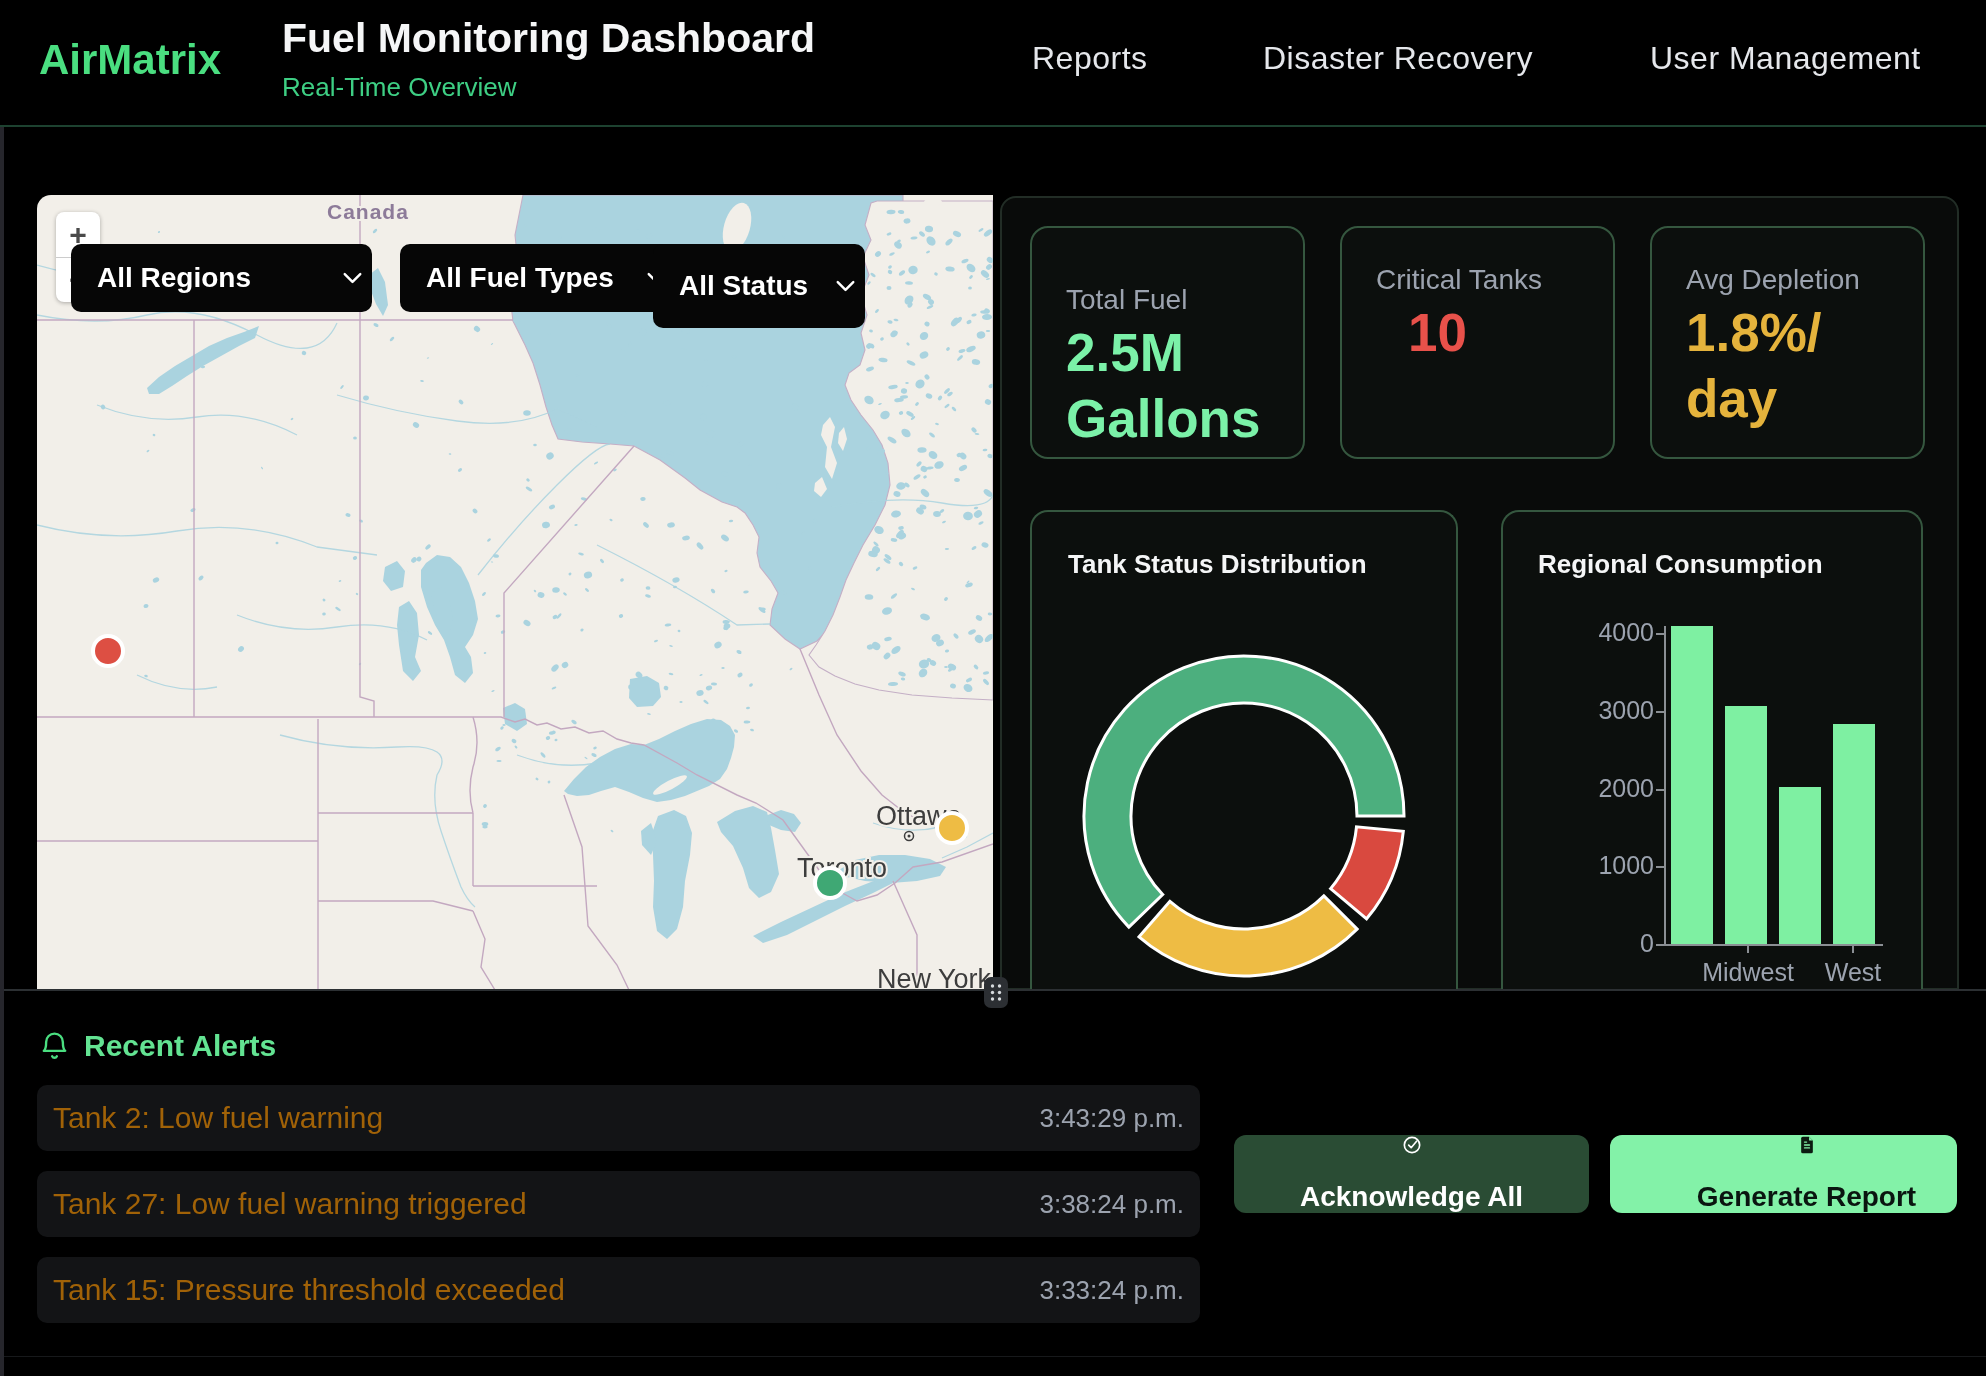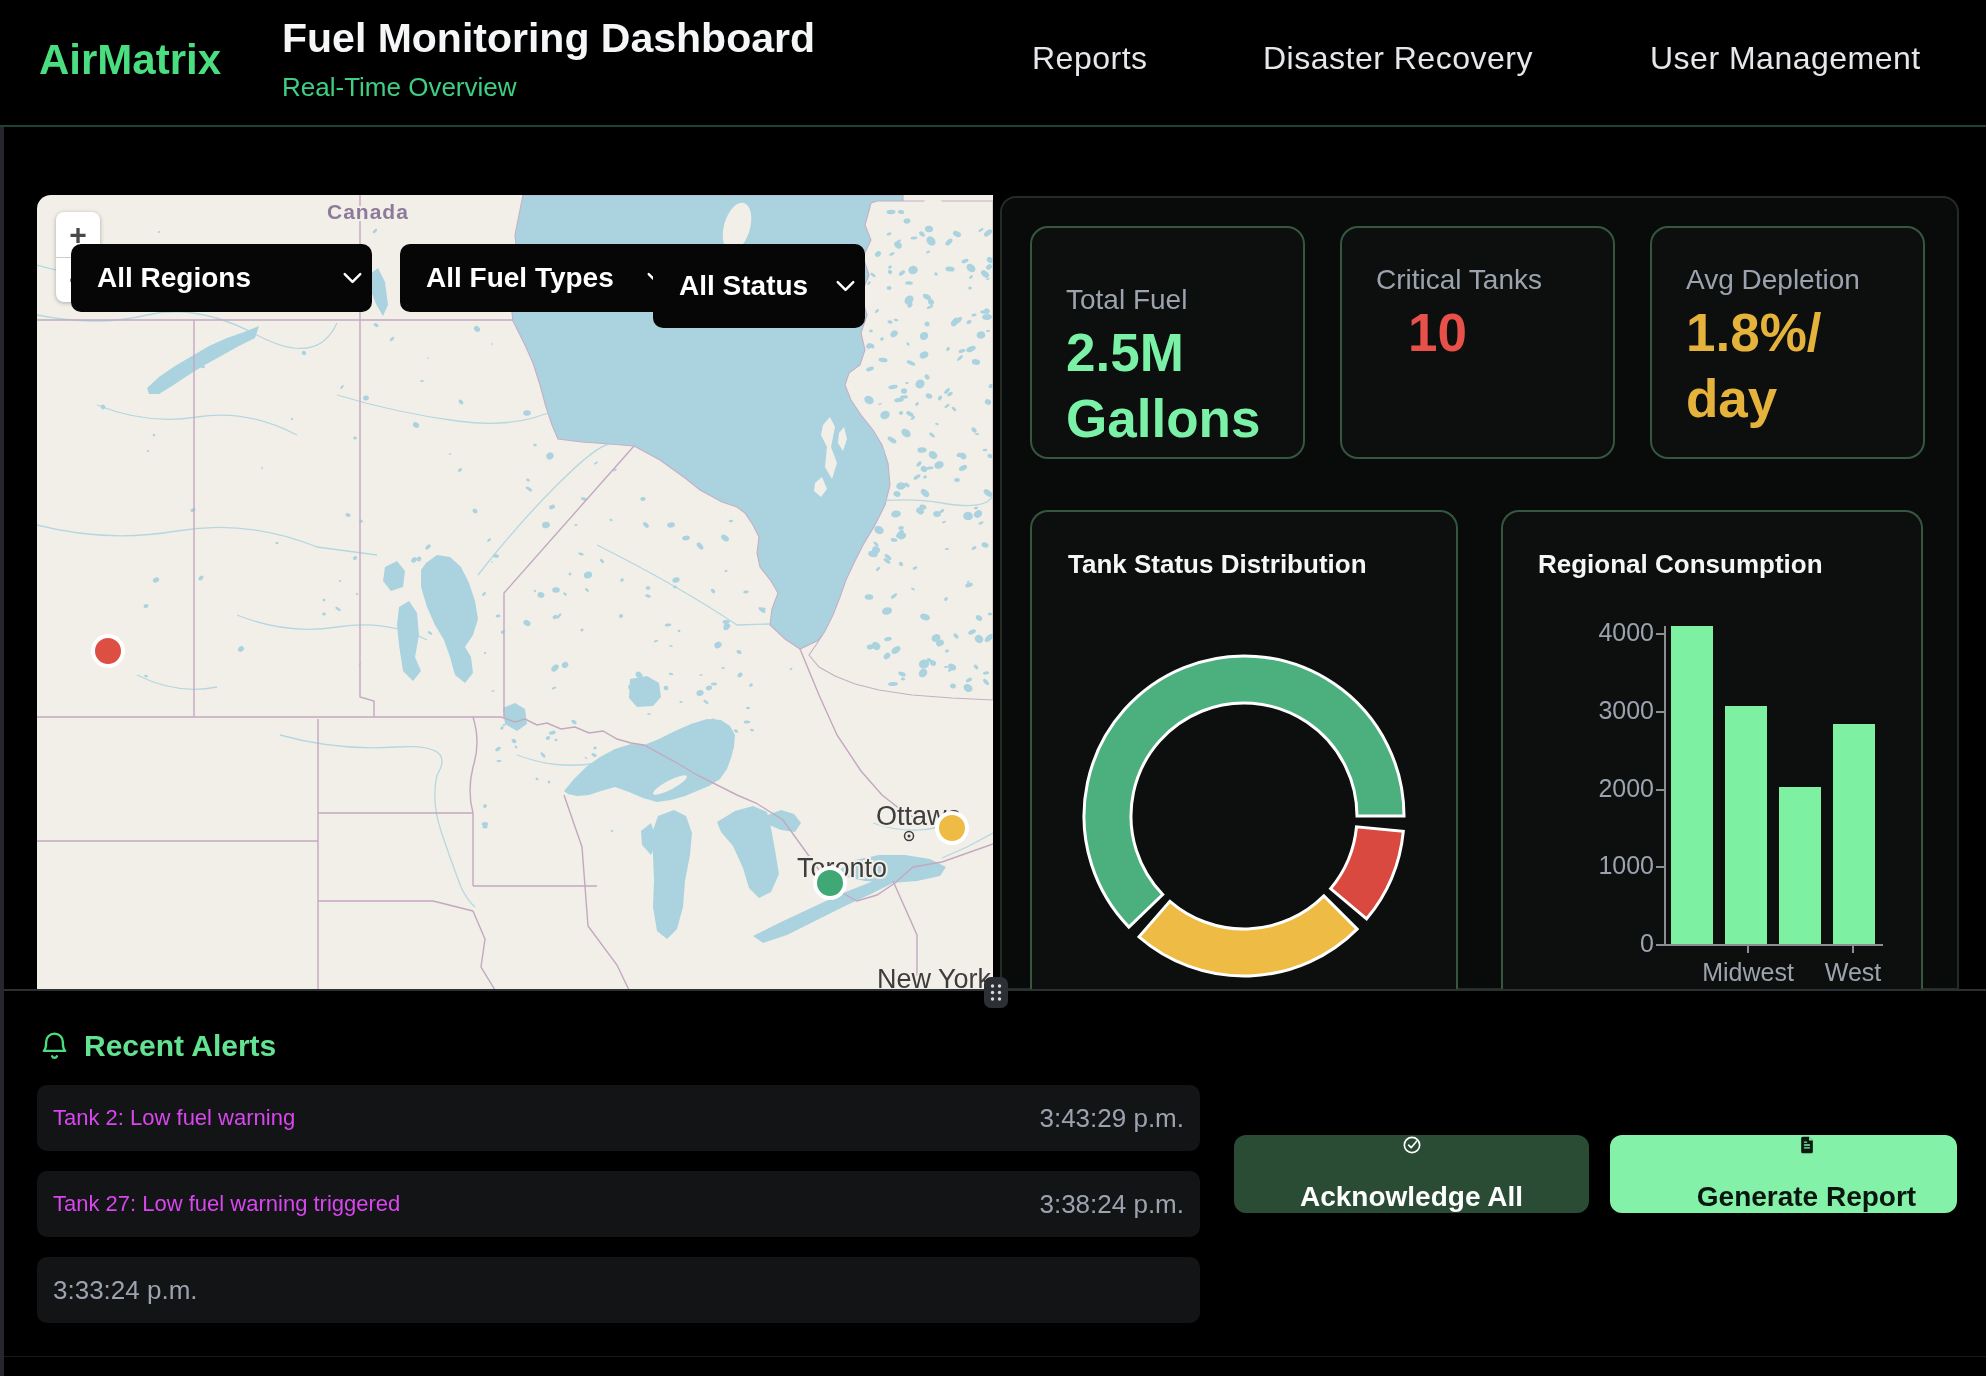--- a/index.html
+++ b/index.html
@@ -2,21 +2,21 @@
 <html><head><meta charset="utf-8"><title>Fuel Monitoring Dashboard</title>
 <style>
 * { margin:0; padding:0; box-sizing:border-box; }
 html,body { width:1986px; height:1376px; background:#000; font-family:"Liberation Sans", sans-serif; overflow:hidden; }
 .abs { position:absolute; }
 .card { position:absolute; background:#0c0f0d; border:2px solid #35573f; border-radius:18px; }
 .label { font-size:28px; color:#9ca3af; }
 .value { font-size:53px; font-weight:700; line-height:66px; margin-top:4px; }
 .ctitle { font-size:26px; font-weight:700; color:#f5f6f7; }
 .arow { position:absolute; left:37px; width:1163px; height:66px; background:#131416; border-radius:10px; display:flex; align-items:center; justify-content:space-between; padding:0 16px 0 16px; }
-.arow .t1 { font-size:22px; color:#d946ef; }
+.arow .t1 { font-size:30px; color:#a16207; }
 .arow .t2 { font-size:26px; color:#9ca3af; }
 .btn { position:absolute; top:1135px; height:78px; border-radius:12px; display:flex; align-items:center; justify-content:center; gap:26px; font-size:28px; font-weight:700;flex-direction:column; }
 </style></head>
 <body>
 
 <div class="abs" style="left:0;top:0;width:1986px;height:127px;background:#000;border-bottom:2px solid #1d4230;"></div>
 <div class="abs" style="left:39px;top:36px;font-size:42px;font-weight:700;color:#4ade80;">AirMatrix</div>
 <div class="abs" style="left:282px;top:15px;font-size:41px;font-weight:700;color:#f5f6f7;">Fuel Monitoring Dashboard</div>
 <div class="abs" style="left:282px;top:72px;font-size:26px;font-weight:400;color:#3ecf84;text-align:center;">Real-Time Overview</div>
 <div class="abs" style="left:1032px;top:40px;font-size:32px;letter-spacing:0.5px;color:#e5e7eb;">Reports</div>
@@ -595,20 +595,21 @@
 <div class="abs" style="left:84px;top:1029px;font-size:30px;font-weight:700;color:#63e392;">Recent Alerts</div>
 <div class="arow" style="top:1085px;">
     <span class="t1">Tank 2: Low fuel warning</span>
     <span class="t2">3:43:29 p.m.</span>
   </div>
 <div class="arow" style="top:1171px;">
     <span class="t1">Tank 27: Low fuel warning triggered</span>
     <span class="t2">3:38:24 p.m.</span>
   </div>
 <div class="arow" style="top:1257px;">
+    <span class="t1">Tank 15: Pressure threshold exceeded</span>
     <span class="t2">3:33:24 p.m.</span>
   </div>
 
 <div class="btn" style="left:1234px;width:355px;background:#2a4c34;color:#fff;">
     <svg width="32" height="32" viewBox="0 0 24 24" fill="none" stroke="#fff" stroke-width="2" stroke-linecap="round" stroke-linejoin="round">
       <circle cx="12" cy="12" r="9.2"></circle>
       <path d="M8 12.2 L11 15.2 L17.5 7.5"></path>
     </svg>
     <span>Acknowledge All</span>
   </div>

